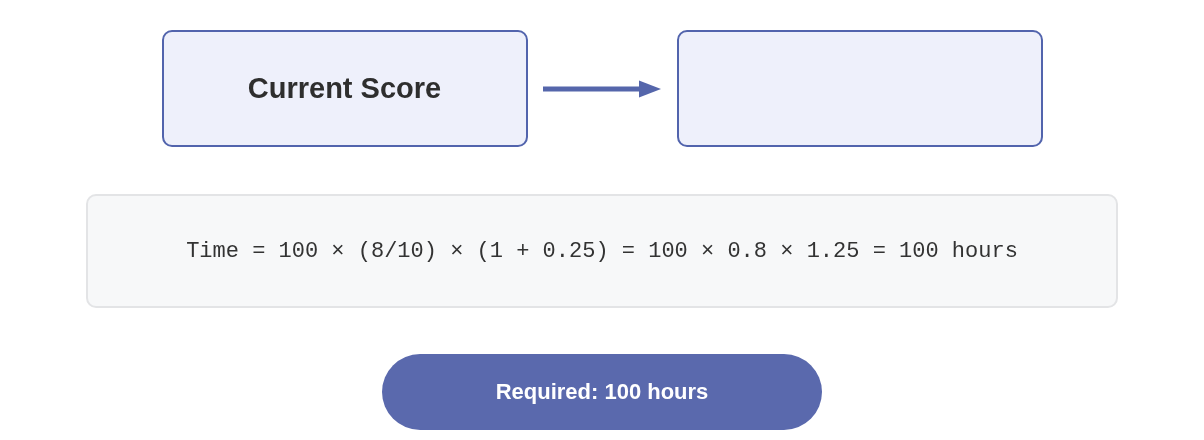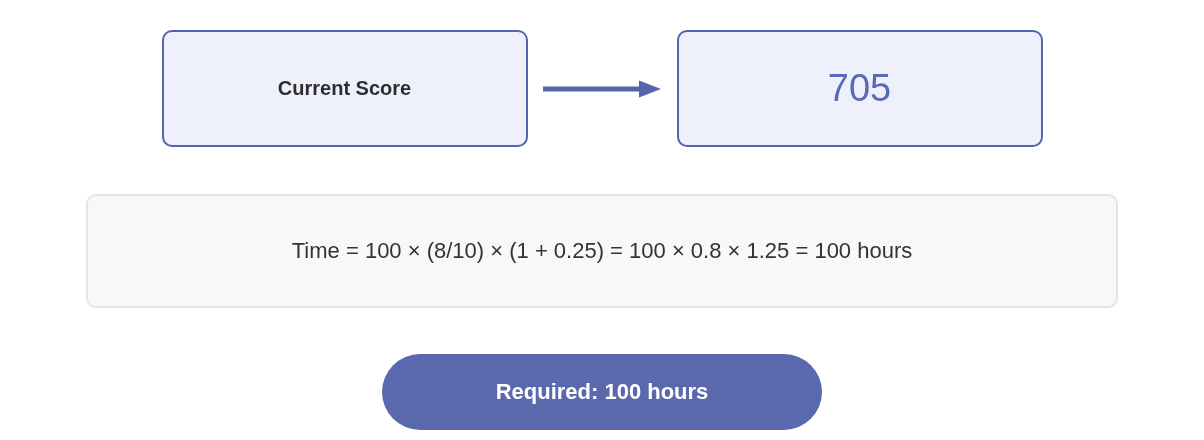--- a/index.html
+++ b/index.html
@@ -27,21 +27,21 @@
     box-sizing: border-box;
     background: #eef0fb;
     border: 2px solid #5264ad;
     border-radius: 10px;
     display: flex;
     flex-direction: column;
     align-items: center;
     justify-content: center;
   }
   .score-label {
-    font-size: 20px;
+    font-size: 29px;
     font-weight: bold;
     color: #2e2e2e;
     line-height: 1.15;
   }
   .score-value {
     font-size: 38px;
     color: #5a6bb5;
     line-height: 1.15;
   }
   .arrow-wrap {
@@ -58,20 +58,21 @@
     background: #f7f8f9;
     border: 2px solid #e3e4e6;
     border-radius: 10px;
     display: flex;
     align-items: center;
     justify-content: center;
   }
   .formula-text {
     font-size: 22px;
     color: #333333;
+    font-family: Liberation Mono, monospace;
   }
   .result-pill {
     width: 440px;
     height: 76px;
     margin: 46px auto 0 auto;
     background: #5a69ad;
     border-radius: 38px;
     display: flex;
     align-items: center;
     justify-content: center;
@@ -94,21 +95,20 @@
     </div>
 
     <div class="arrow-wrap">
       <svg width="118" height="20" viewBox="0 0 118 20" xmlns="http://www.w3.org/2000/svg">
         <line x1="0" y1="10" x2="98" y2="10" stroke="#5566ab" stroke-width="5"></line>
         <polygon points="96,1.5 118,10 96,18.5" fill="#5566ab"></polygon>
       </svg>
     </div>
 
     <div class="score-card">
-      <div class="score-value">705</div>
     </div>
 
   </div>
 
   <div class="formula-box">
     <div class="formula-text">Time = 100 × (8/10) × (1 + 0.25) = 100 × 0.8 × 1.25 = 100 hours</div>
   </div>
 
   <div class="result-pill">
     <div class="result-text">Required: 100 hours</div>

